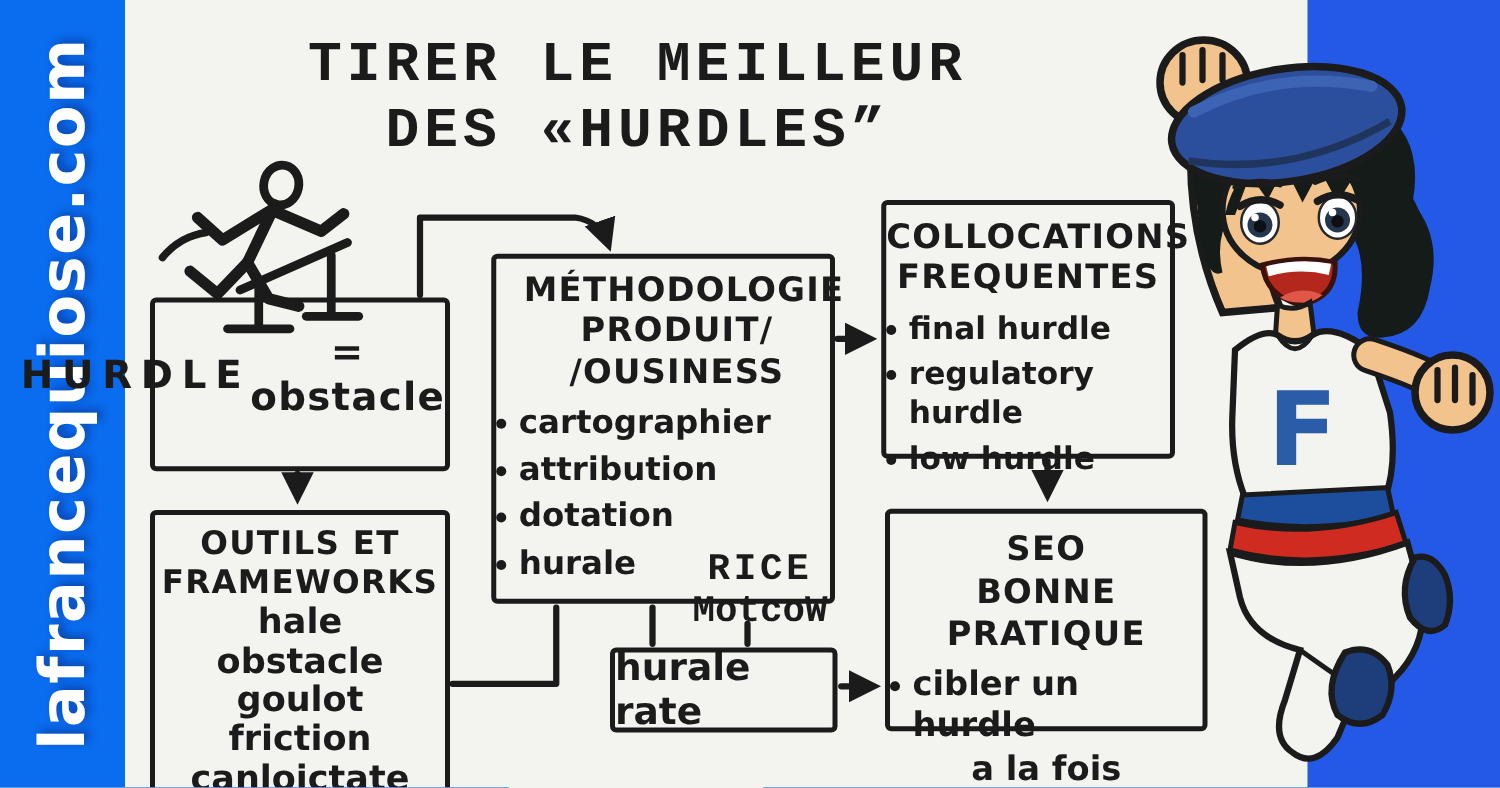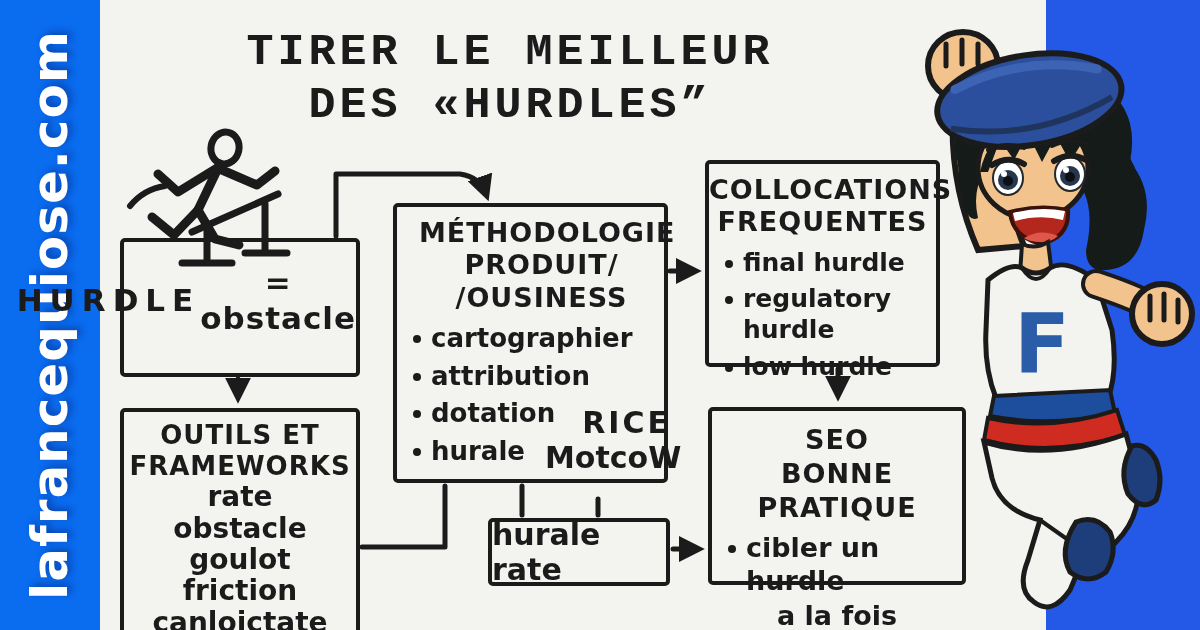--- a/index.html
+++ b/index.html
@@ -24,25 +24,25 @@
   .box{position:absolute;border:4px solid var(--ink,#1b1b1b);border-radius:5px;background:transparent;z-index:4;}
   .box-hurdle{left:120px;top:238px;width:240px;height:139px;display:flex;flex-direction:row;
     justify-content:flex-end;align-items:center;padding-bottom:16px;text-align:center;}
   .box-hurdle .h1{font-size:31px;font-weight:700;letter-spacing:7px;}
   .box-hurdle .h2{font-size:31px;font-weight:700;letter-spacing:1px;}
   .box-outils{left:120px;top:408px;width:240px;height:262px;text-align:center;padding-top:8px;}
   .box-outils .bt{font-size:26px;font-weight:700;letter-spacing:1px;line-height:1.18;}
   .box-outils .itm{font-size:28px;font-weight:700;line-height:1.12;}
   .box-methodo{left:393px;top:203px;width:275px;height:280px;padding:10px 0 0 0;}
   .box-methodo .bt{font-size:27px;font-weight:700;text-align:center;letter-spacing:1px;line-height:1.2;padding-left:22px;}
-  .bullets{margin-top:8px;padding-left:16px;}
+  .bullets{margin-top:8px;}
   .brow{display:flex;align-items:flex-start;margin-bottom:5px;}
   .dot{flex:0 0 auto;width:8px;height:8px;border-radius:50%;background:var(--ink,#1b1b1b);margin:13px 10px 0 0;}
   .brow .bl{font-size:26px;font-weight:700;line-height:1.25;}
-  .note{position:absolute;left:545px;top:405px;width:126px;text-align:right;z-index:6;}
+  .note{position:absolute;left:545px;top:439px;width:126px;text-align:center;z-index:6;font-family:Liberation Mono, monospace;}
   .note .n1{font-size:30px;font-weight:700;letter-spacing:3px;}
   .note .n2{font-size:30px;font-weight:700;}
   .box-colloc{left:705px;top:160px;width:235px;height:207px;padding-top:10px;}
   .box-colloc .bt{font-size:27px;font-weight:700;text-align:center;letter-spacing:1px;line-height:1.2;}
   .box-colloc .brow .bl{font-size:25px;}
   .box-bonne{left:708px;top:407px;width:258px;height:178px;padding-top:12px;}
   .box-bonne .bt{font-size:27px;font-weight:700;text-align:center;letter-spacing:1px;line-height:1.25;}
   .box-bonne .brow{margin-top:8px;justify-content:flex-end;}
   .box-bonne .brow .bl{font-size:27px;line-height:1.2;}
   .bonne-l2{font-size:27px;font-weight:700;text-align:center;margin-top:-2px;}
@@ -71,21 +71,21 @@
   </div>
 
   <div class="box box-hurdle">
     <div class="h1">HURDLE</div>
     <div class="h2">= obstacle</div>
   </div>
 
   <div class="box box-outils">
     <div class="bt">OUTILS ET</div>
     <div class="bt">FRAMEWORKS</div>
-    <div class="itm">rate</div>
+    <div class="itm">hale</div>
     <div class="itm">obstacle</div>
     <div class="itm">goulot</div>
     <div class="itm">friction</div>
     <div class="itm">canloictate</div>
   </div>
 
   <div class="box box-methodo">
     <div class="bt">MÉTHODOLOGIE</div>
     <div class="bt">PRODUIT/</div>
     <div class="bt">/OUSINESS</div>

